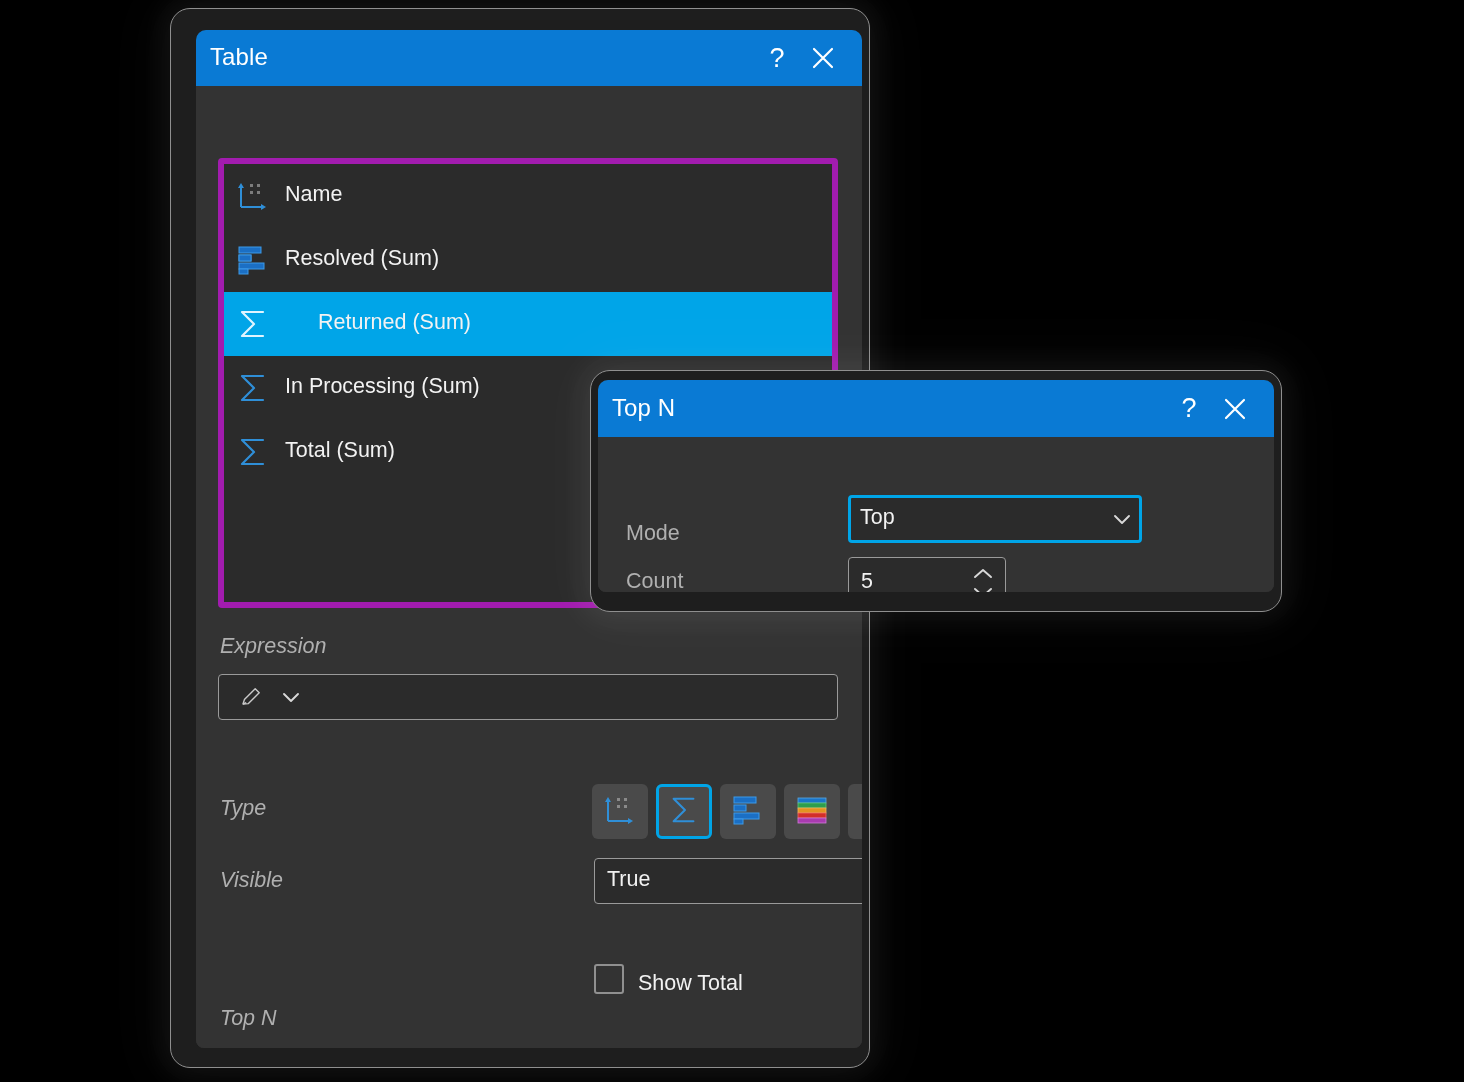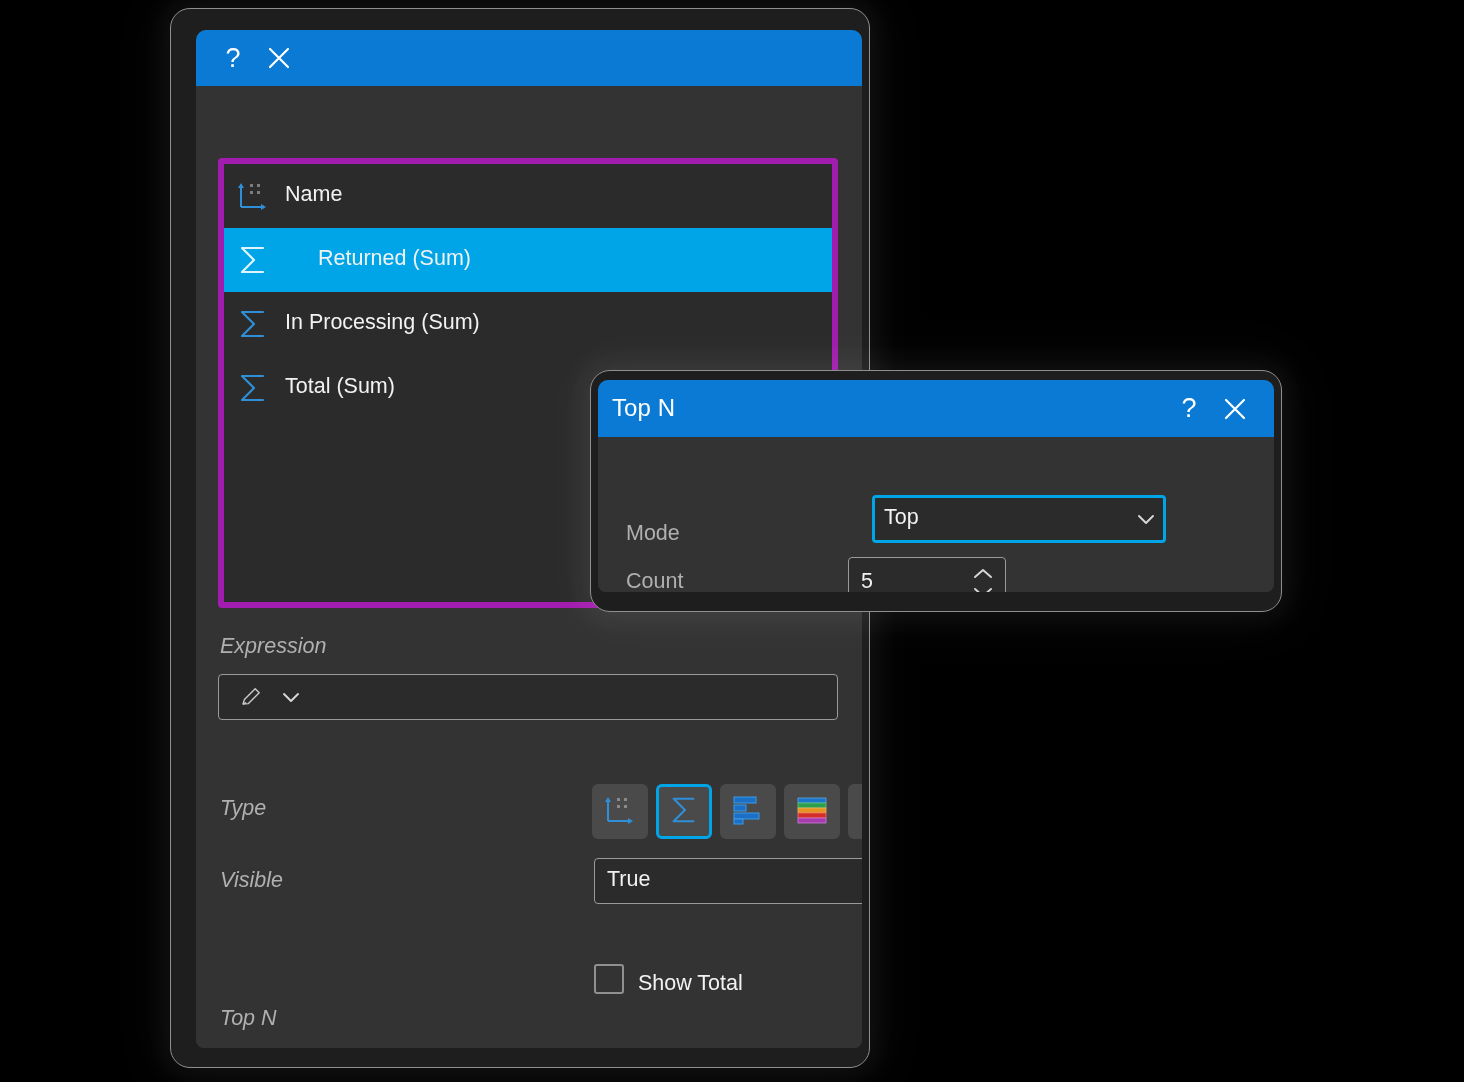--- a/index.html
+++ b/index.html
@@ -159,20 +159,21 @@
 </head>
 <body>
 
 <div class="stage">
 
   <div class="shell" id="shell-table"></div>
 
   <div class="dialog" id="dlg-table">
 
     <div class="titlebar">
+      <div class="title-text">Table</div>
       <div class="tb-btn tb-help">?</div>
       <div class="tb-btn tb-close">
         <svg width="30" height="30" viewBox="0 0 30 30" aria-hidden="true">
           <path d="M6 6 L24 24 M24 6 L6 24" stroke="#ffffff" stroke-width="2.2" fill="none" stroke-linecap="round"></path>
         </svg>
       </div>
     </div>
 
     <div class="dialog-body">
 
@@ -187,20 +188,34 @@
               <path d="M30 28 L25 25 L25 31 Z" fill="#2f8fd8"></path>
               <rect x="14" y="5" width="3" height="3" fill="#7c7c7c"></rect>
               <rect x="21" y="5" width="3" height="3" fill="#7c7c7c"></rect>
               <rect x="14" y="12" width="3" height="3" fill="#7c7c7c"></rect>
               <rect x="21" y="12" width="3" height="3" fill="#7c7c7c"></rect>
             </svg>
           </span>
           <span class="field-label">Name</span>
         </div>
 
+        <div class="field-row">
+          <span class="field-icon">
+            <svg width="34" height="32" viewBox="0 0 34 32" aria-hidden="true">
+              <rect x="3" y="3" width="22" height="6" fill="#1b6fc4" stroke="#3d9ae8" stroke-width="1"></rect>
+              <rect x="3" y="11" width="12" height="6" fill="#1b6fc4" stroke="#3d9ae8" stroke-width="1"></rect>
+              <rect x="3" y="13.5" width="26" height="0" fill="none"></rect>
+              <rect x="3" y="12" width="0" height="0" fill="none"></rect>
+              <rect x="3" y="11" width="12" height="6" fill="#1b6fc4" stroke="#3d9ae8" stroke-width="1"></rect>
+              <rect x="3" y="19" width="25" height="6" fill="#1b6fc4" stroke="#3d9ae8" stroke-width="1"></rect>
+              <rect x="3" y="25" width="9" height="5" fill="#1b6fc4" stroke="#3d9ae8" stroke-width="1"></rect>
+            </svg>
+          </span>
+          <span class="field-label">Resolved (Sum)</span>
+        </div>
 
         <div class="field-row selected">
           <span class="field-icon">
             <svg width="34" height="34" viewBox="0 0 34 34" aria-hidden="true">
               <path d="M27 5 L6 5 L18 17 L6 29 L27 29" stroke="#dff4ff" stroke-width="2.2" fill="none" stroke-linejoin="round" stroke-linecap="round"></path>
             </svg>
           </span>
           <span class="field-label">Returned (Sum)</span>
         </div>
 
@@ -327,21 +342,21 @@
       <div class="tb-btn tb-close">
         <svg width="30" height="30" viewBox="0 0 30 30" aria-hidden="true">
           <path d="M6 6 L24 24 M24 6 L6 24" stroke="#ffffff" stroke-width="2.2" fill="none" stroke-linecap="round"></path>
         </svg>
       </div>
     </div>
 
     <div class="dialog-body">
 
       <div class="topn-label" style="left:28px; top:84px;">Mode</div>
-      <div class="input-box focused" style="left:250px; top:58px; width:294px; height:48px;margin-left:24px;">
+      <div class="input-box focused" style="left:250px; top:58px; width:294px; height:48px;">
         <span class="input-value">Top</span>
         <span class="icon-btn">
           <svg width="22" height="22" viewBox="0 0 22 22" aria-hidden="true">
             <path d="M4 8 L11 15 L18 8" stroke="#d8d8d8" stroke-width="1.9" fill="none" stroke-linecap="round" stroke-linejoin="round"></path>
           </svg>
         </span>
       </div>
 
       <div class="topn-label" style="left:28px; top:132px;">Count</div>
       <div class="input-box" style="left:250px; top:120px; width:158px; height:52px;">

